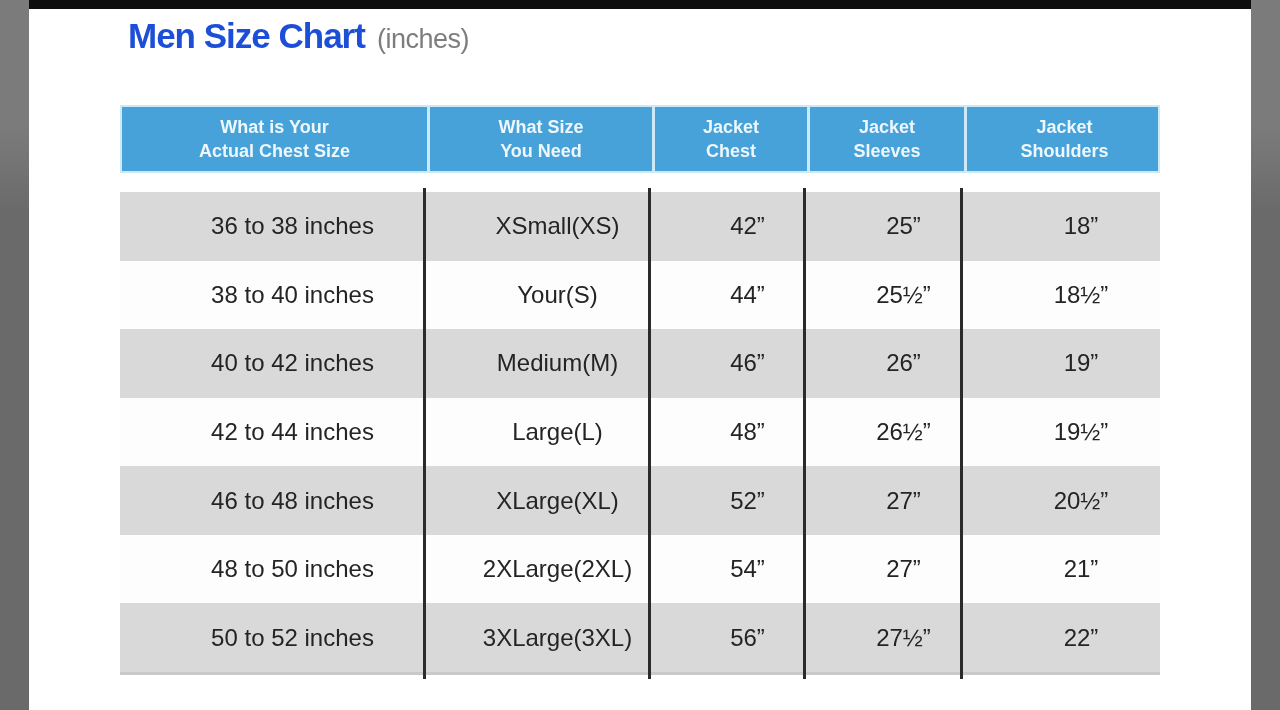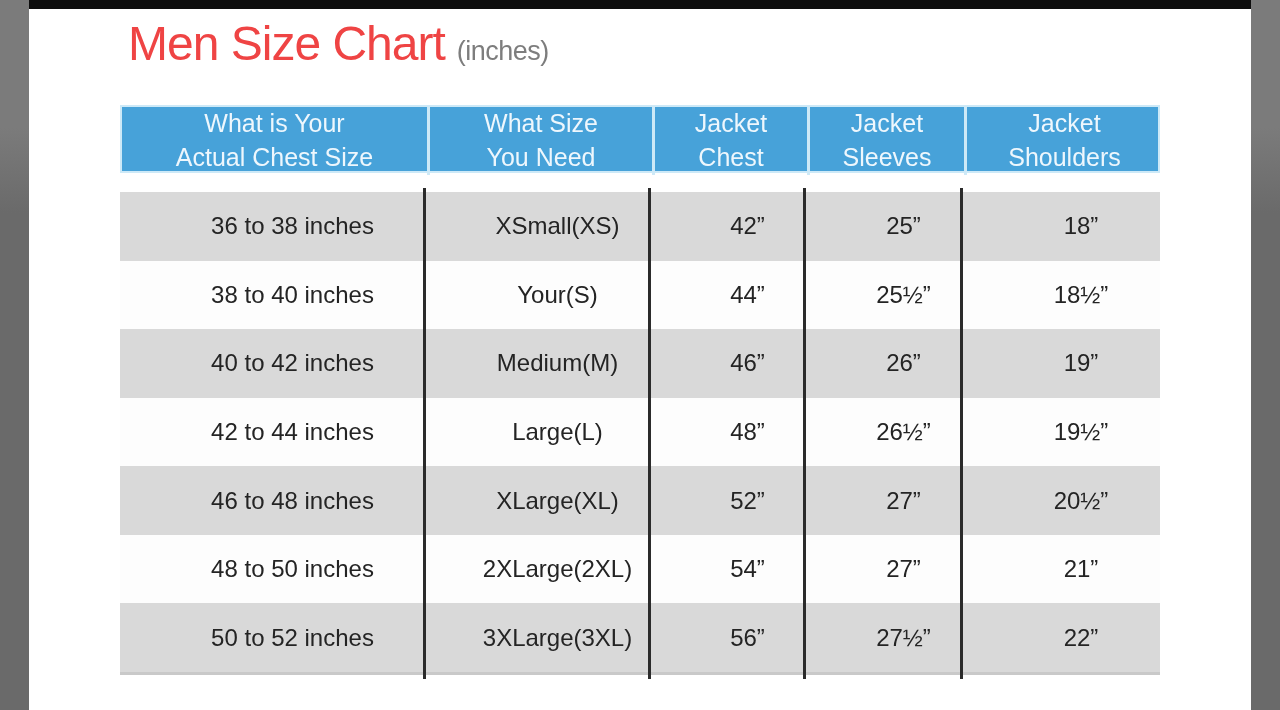--- a/index.html
+++ b/index.html
@@ -15,35 +15,35 @@
     --divider:#2b2b2b;
     --cell-text:#242424;
   }
   .side-strip{position:absolute;top:0;bottom:0;width:29px;
     background:linear-gradient(#7b7b7b 0 18%, #6a6a6a 30% 100%);}
   .side-strip.left{left:0;}
   .side-strip.right{right:0;}
   .top-bar{position:absolute;left:29px;right:29px;top:0;height:9px;background:#0e0e0e;}
 
   .title-block{position:absolute;left:128px;top:16px;display:flex;align-items:baseline;gap:12px;}
-  .page-title{font-size:48px;font-weight:normal;letter-spacing:-1px;color:#ef4444;}
+  .page-title{font-size:35px;font-weight:bold;letter-spacing:-1px;color:#1d4ed8;}
   .page-title-suffix{font-size:27px;color:#7d7d7d;letter-spacing:-0.5px;}
 
   .table-area{position:absolute;left:120px;top:105px;width:1040px;height:580px;}
 
   .header-row{
     position:absolute;top:0;left:0;width:1040px;height:68px;
     display:grid;grid-template-columns:305px 225px 155px 157px 198px;
     background:var(--header-bg);
     border:2px solid var(--header-border);
     box-sizing:border-box;
   }
   .hcell{
     display:flex;flex-direction:column;align-items:center;justify-content:center;
-    color:var(--header-text);font-size:25px;font-weight:400;line-height:1.35;
+    color:var(--header-text);font-size:18px;font-weight:700;line-height:1.35;
     text-align:center;
   }
   .hcell + .hcell{border-left:3px solid var(--header-border);}
 
   .rows-wrap{
     position:absolute;top:87px;left:0;width:1040px;height:480px;
     border-bottom:3px solid #c9c9c9;
   }
   .rows{width:100%;height:100%;display:grid;grid-template-rows:repeat(7,1fr);}
   .trow{display:grid;grid-template-columns:305px 225px 155px 157px 198px;background:var(--row-bg);}

